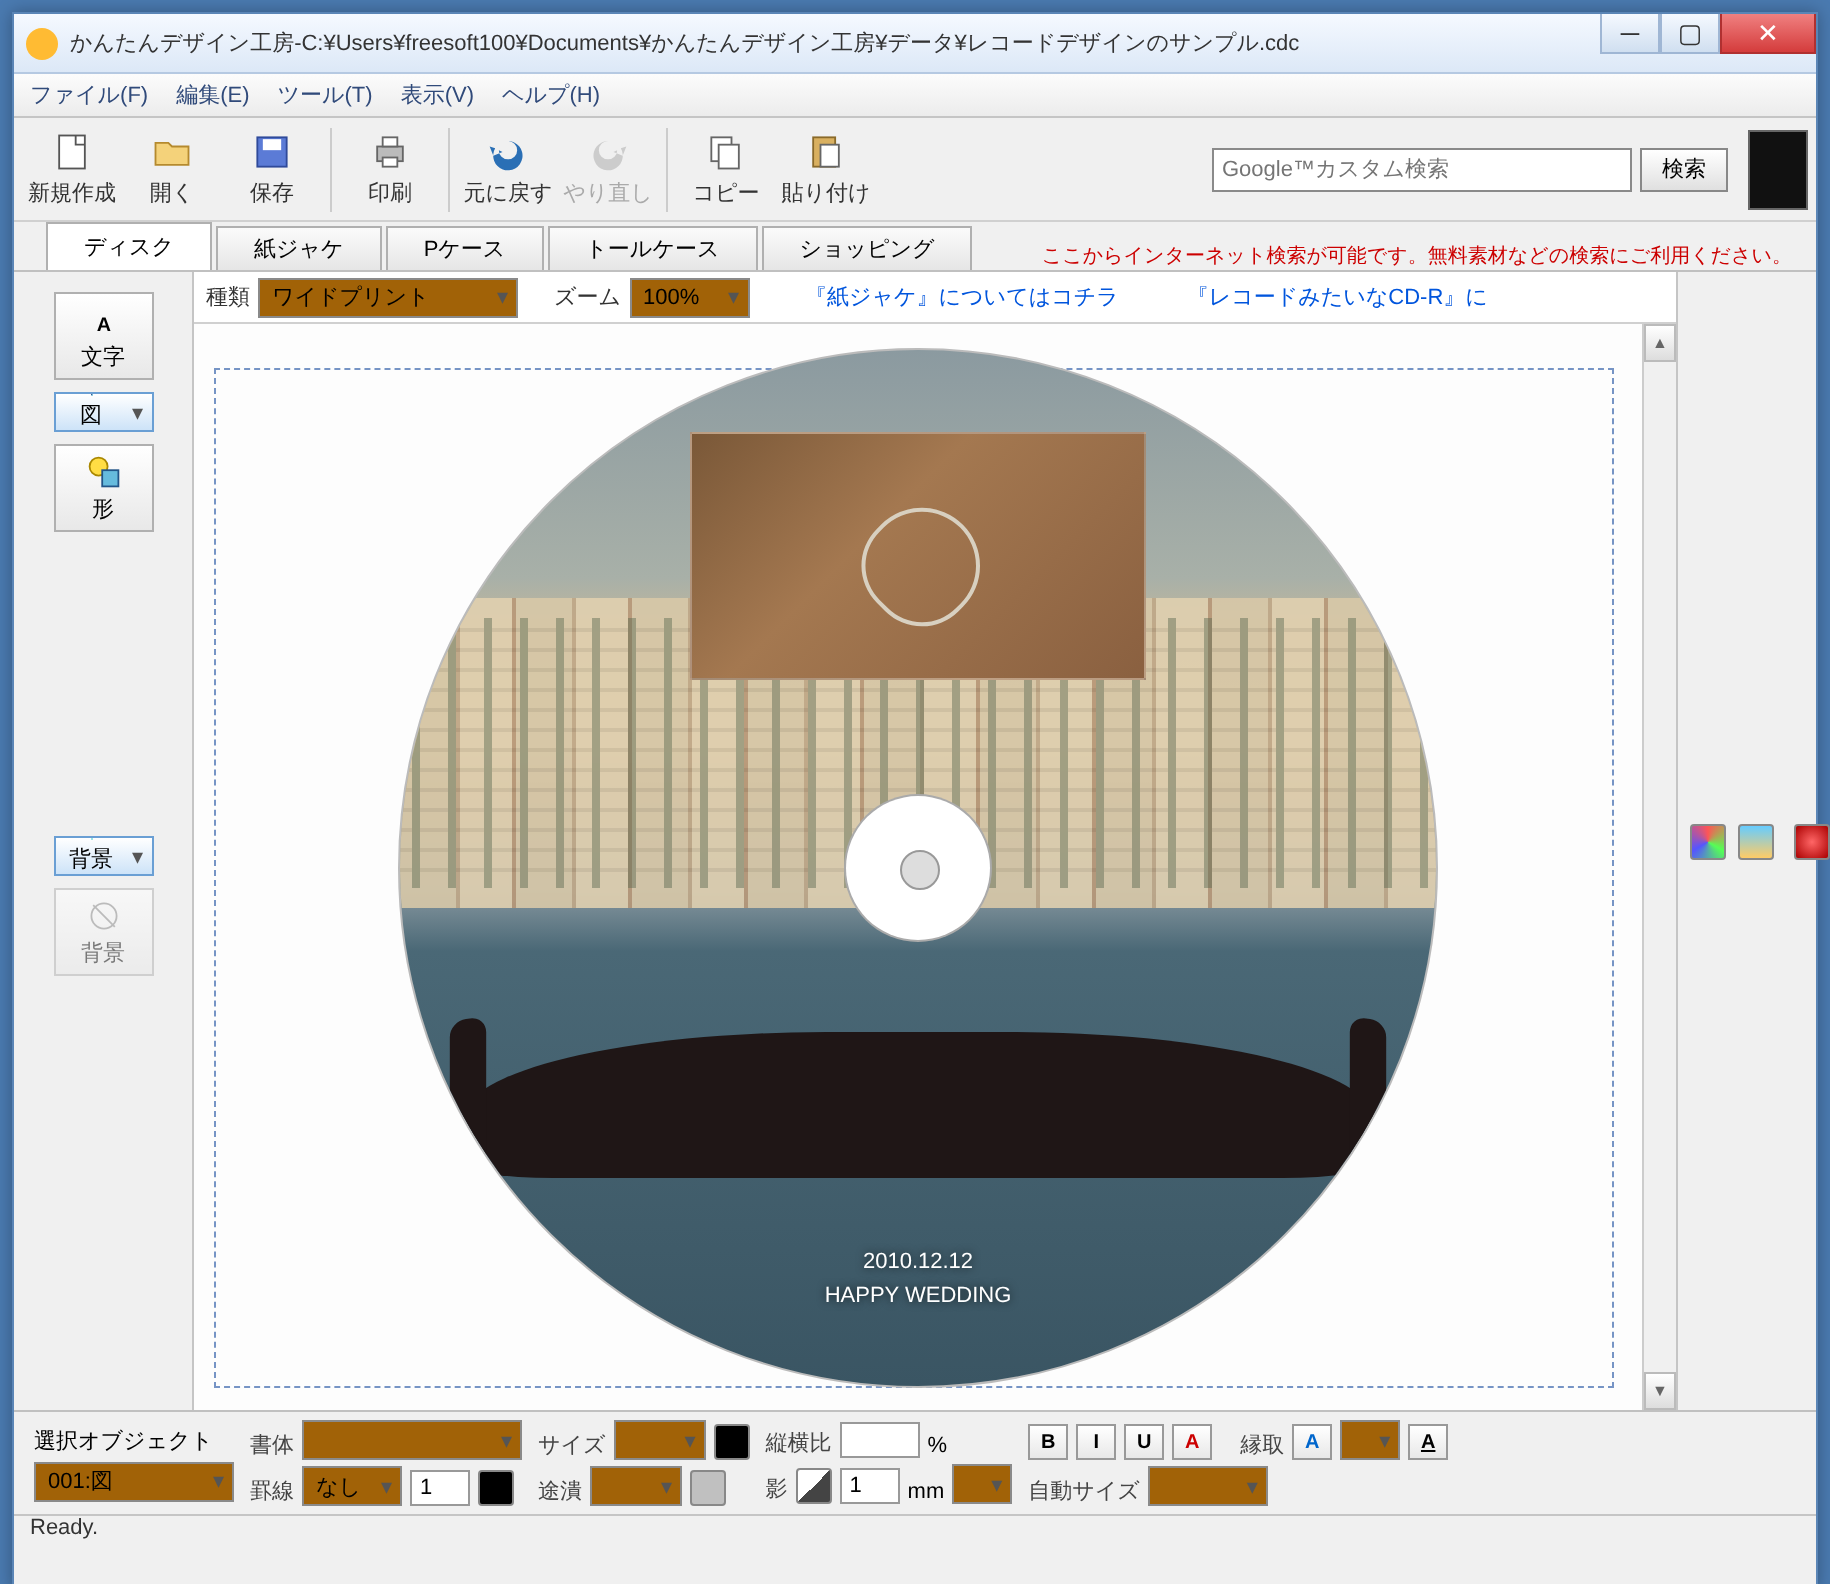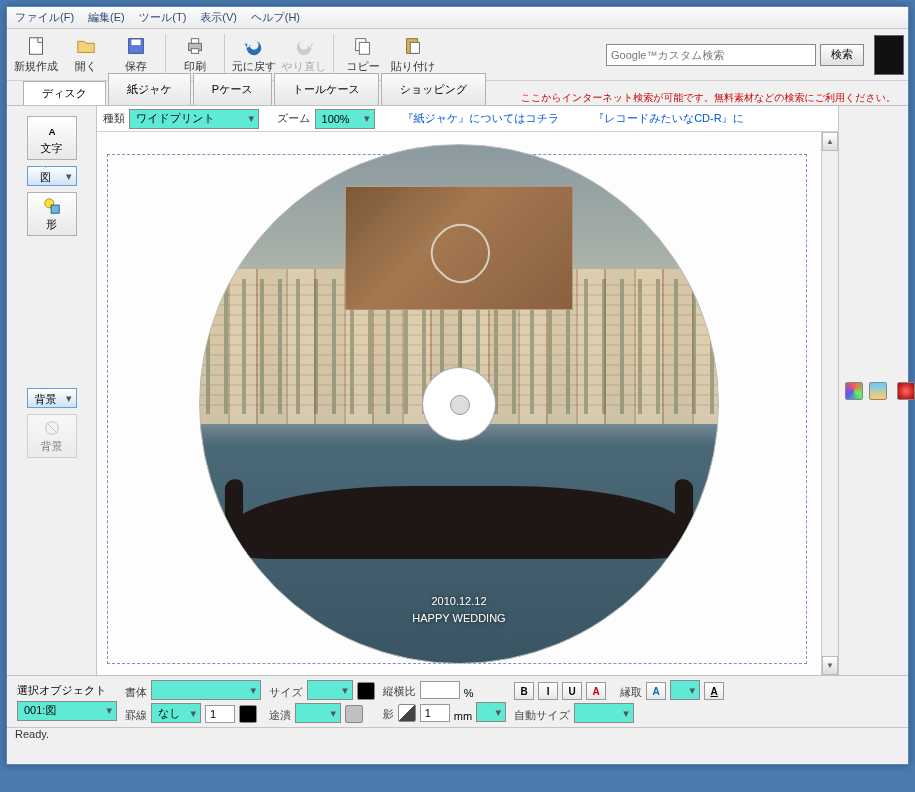--- a/index.html
+++ b/index.html
@@ -17,32 +17,32 @@
 .tbtn{display:flex;flex-direction:column;align-items:center;justify-content:center;width:50px;height:48px;cursor:pointer}
 .tbtn .ico{width:22px;height:22px;margin-bottom:2px}
 .tbtn .lbl{font-size:11px;color:#333;white-space:nowrap}
 .tbtn.disabled .lbl{color:#aaa}
 .sep{width:1px;height:42px;background:#ccc;margin:0 4px}
 .searchwrap{display:flex;align-items:center;margin-left:auto;gap:4px}
 .gsearch{width:210px;height:22px;border:1px solid #8a8a8a;padding:0 4px;color:#bbb;background:#fff}
 .searchbtn{width:44px;height:22px;border:1px solid #888;background:linear-gradient(#fff,#e0e0e0)}
 .adbox{width:30px;height:40px;background:#111;margin-left:6px;border:1px solid #666}
 .tabrow{height:24px;display:flex;align-items:end;background:#f0f0f0;padding-left:16px}
-.tab{height:32px;padding:0 18px;display:flex;align-items:center;background:linear-gradient(#fbfbfb,#e6e6e6);border:1px solid #b0b0b0;border-bottom:none;margin-right:2px;cursor:pointer}
+.tab{height:22px;padding:0 18px;display:flex;align-items:center;background:linear-gradient(#fbfbfb,#e6e6e6);border:1px solid #b0b0b0;border-bottom:none;margin-right:2px;cursor:pointer}
 .tab.active{background:#fff;height:24px;font-weight:normal}
 .infotext{margin-left:auto;font-size:10px;color:#c00;padding-right:12px}
 .work{display:flex;height:570px;background:#fff;border-top:1px solid #c0c0c0}
 .leftcol{width:90px;background:#f0f0f0;display:flex;flex-direction:column;align-items:center;gap:6px;padding:10px 0;border-right:1px solid #c5c5c5}
 .ltool{width:50px;height:44px;background:linear-gradient(#fff,#e8e8e8);border:1px solid #b0b0b0;display:flex;flex-direction:column;align-items:center;justify-content:center;gap:2px;cursor:pointer}
 .ltool.sel{background:linear-gradient(#fff,#cde3f8);border-color:#6a9fd4}
 .ltool .ico{width:18px;height:18px}
 .center{flex:1;display:flex;flex-direction:column}
 .optbar{height:26px;background:#fff;display:flex;align-items:center;gap:4px;padding:0 6px;border-bottom:1px solid #d0d0d0}
 .optbar label{color:#333}
-.sel{height:20px;border:1px solid #8a8a8a;background:#5eead4;display:inline-flex;align-items:center;padding:0 18px 0 6px;position:relative}
+.sel{height:20px;border:1px solid #8a8a8a;background:#a16207;display:inline-flex;align-items:center;padding:0 18px 0 6px;position:relative}
 .sel::after{content:"▾";position:absolute;right:4px;color:#555}
 .link{color:#05d;cursor:pointer}
 .canvaswrap{flex:1;display:flex;overflow:hidden}
 .canvas{flex:1;background:#fdfdfd;display:flex;align-items:center;justify-content:center;position:relative;overflow:hidden}
 .disc{width:520px;height:520px;border-radius:50%;position:relative;overflow:hidden;background:linear-gradient(180deg,#8b9aa0 0%,#a8b0a8 22%,#c9b998 28%,#d4c4a0 38%,#b8a888 42%,#8898a0 52%,#4a6876 58%,#3a5563 100%);border:1px solid #bbb}
 .buildings{position:absolute;top:24%;left:0;right:0;height:30%;background:repeating-linear-gradient(90deg,#d8c8a8 0 28px,#c0a888 28px 30px,#e0d0b0 30px 56px,#b89878 56px 58px),linear-gradient(#e0d4b8,#c8b898);opacity:.9}
 .windows{position:absolute;top:26%;left:0;right:0;height:26%;background:repeating-linear-gradient(90deg,transparent 0 6px,#5a6850 6px 10px,transparent 10px 18px),repeating-linear-gradient(0deg,transparent 0 8px,rgba(0,0,0,.15) 8px 10px);opacity:.45}
 .gondola{position:absolute;bottom:20%;left:6%;right:6%;height:14%;background:#1f1616;border-radius:40% 40% 10% 10%/60% 60% 10% 10%}
 .gondola::before,.gondola::after{content:"";position:absolute;bottom:0;width:18px;height:80px;background:#1f1616}
 .gondola::before{left:-6px;transform:skewX(-8deg) rotate(-8deg);border-radius:8px 8px 0 0}
@@ -70,20 +70,29 @@
 .binp{height:18px;border:1px solid #999;background:#fff;padding:0 4px;min-width:60px;display:inline-flex;align-items:center}
 .statusbar{height:37px;background:#f0f0f0;border-top:1px solid #c5c5c5;padding:0 8px;display:flex;align-items:flex-start;color:#333}
 .fmt-btn{width:20px;height:18px;border:1px solid #999;background:linear-gradient(#fff,#e8e8e8);display:flex;align-items:center;justify-content:center;font-size:10px;font-weight:bold}
 svg{display:block}
 </style>
 </head>
 <body>
 
 <div class="window">
 
+  <div class="titlebar">
+    <div class="appicon"></div>
+    <div class="title">かんたんデザイン工房-C:¥Users¥freesoft100¥Documents¥かんたんデザイン工房¥データ¥レコードデザインのサンプル.cdc</div>
+    <div class="winbtns">
+      <div class="winbtn">─</div>
+      <div class="winbtn">▢</div>
+      <div class="winbtn close">✕</div>
+    </div>
+  </div>
 
   <div class="menubar">
     <span>ファイル(F)</span>
     <span>編集(E)</span>
     <span>ツール(T)</span>
     <span>表示(V)</span>
     <span>ヘルプ(H)</span>
   </div>
 
   <div class="toolbar">

